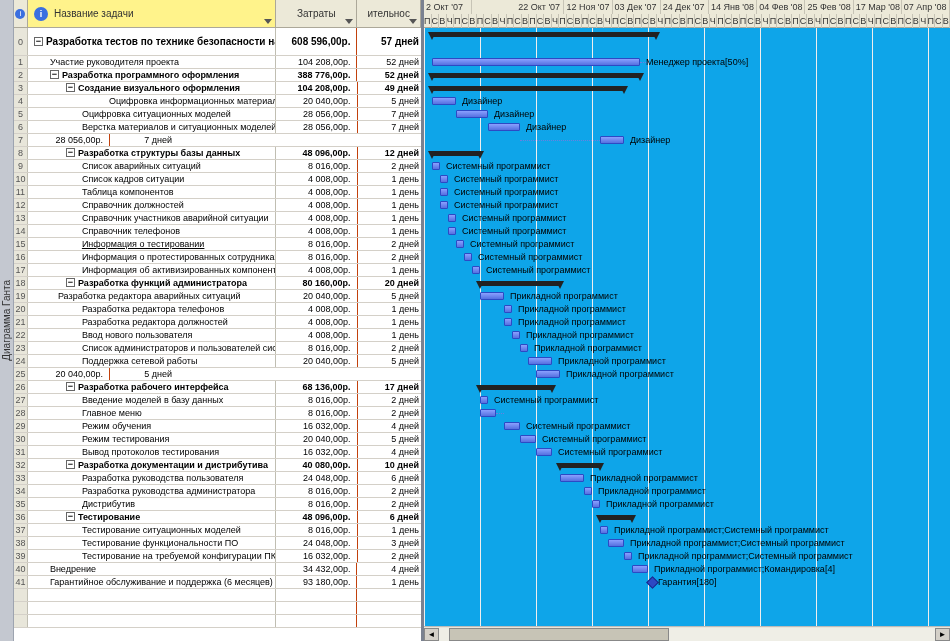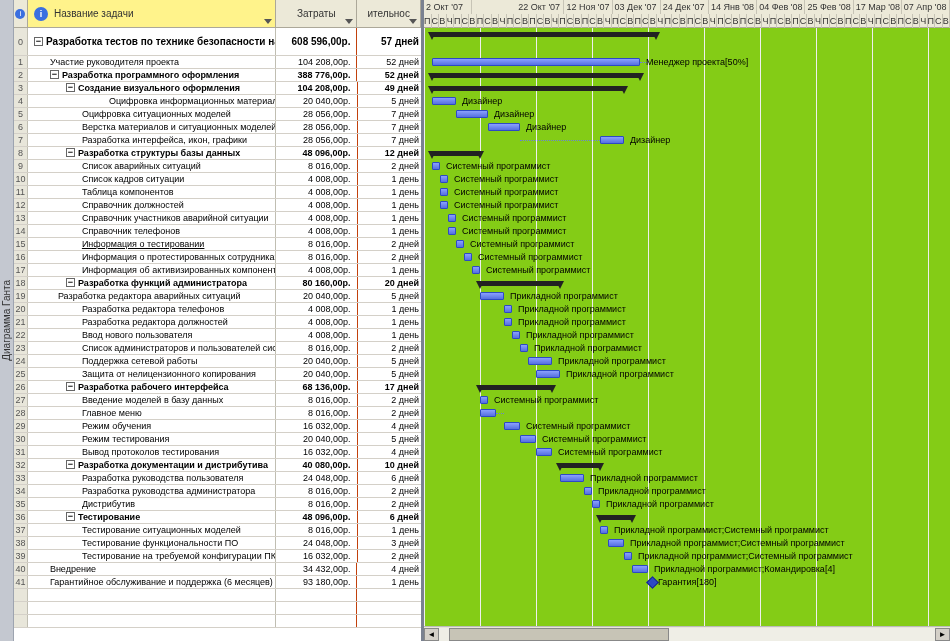--- a/index.html
+++ b/index.html
@@ -120,21 +120,21 @@
     vertical-align: 1px;
   }
 
   
   .gantt {
     flex: 1;
     display: flex;
     flex-direction: column;
     overflow: hidden;
     position: relative;
-    background: #84cc16;
+    background: #0ea5e9;
   }
   .time-header {
     height: 28px;
     border-bottom: 1px solid #aca899;
     display: flex;
     flex-direction: column;
     background: #ece9d8;
   }
   .th-row1 { flex: 1; display: flex; }
   .th-row2 { flex: 1; display: flex; }
@@ -293,21 +293,20 @@
           <div class="c-dur">7 дней</div>
         </div>
         <div class="row">
           <div class="c-idx">6</div>
           <div class="c-name" style="padding-left: 54px;"><span>Верстка материалов и ситуационных моделей</span></div>
           <div class="c-cost">28 056,00р.</div>
           <div class="c-dur">7 дней</div>
         </div>
         <div class="row">
           <div class="c-idx">7</div>
-          <div class="c-name" style="padding-left: 54px;"><span>Разработка интерфейса, икон, графики</span></div>
           <div class="c-cost">28 056,00р.</div>
           <div class="c-dur">7 дней</div>
         </div>
         <div class="row summary">
           <div class="c-idx">8</div>
           <div class="c-name" style="padding-left: 38px;"><span class="outline-btn">−</span><span>Разработка структуры базы данных</span></div>
           <div class="c-cost">48 096,00р.</div>
           <div class="c-dur">12 дней</div>
         </div>
         <div class="row">
@@ -401,21 +400,20 @@
           <div class="c-dur">2 дней</div>
         </div>
         <div class="row">
           <div class="c-idx">24</div>
           <div class="c-name" style="padding-left: 54px;"><span>Поддержка сетевой работы</span></div>
           <div class="c-cost">20 040,00р.</div>
           <div class="c-dur">5 дней</div>
         </div>
         <div class="row">
           <div class="c-idx">25</div>
-          <div class="c-name" style="padding-left: 54px;"><span>Защита от нелицензионного копирования</span></div>
           <div class="c-cost">20 040,00р.</div>
           <div class="c-dur">5 дней</div>
         </div>
         <div class="row summary">
           <div class="c-idx">26</div>
           <div class="c-name" style="padding-left: 38px;"><span class="outline-btn">−</span><span>Разработка рабочего интерфейса</span></div>
           <div class="c-cost">68 136,00р.</div>
           <div class="c-dur">17 дней</div>
         </div>
         <div class="row">

